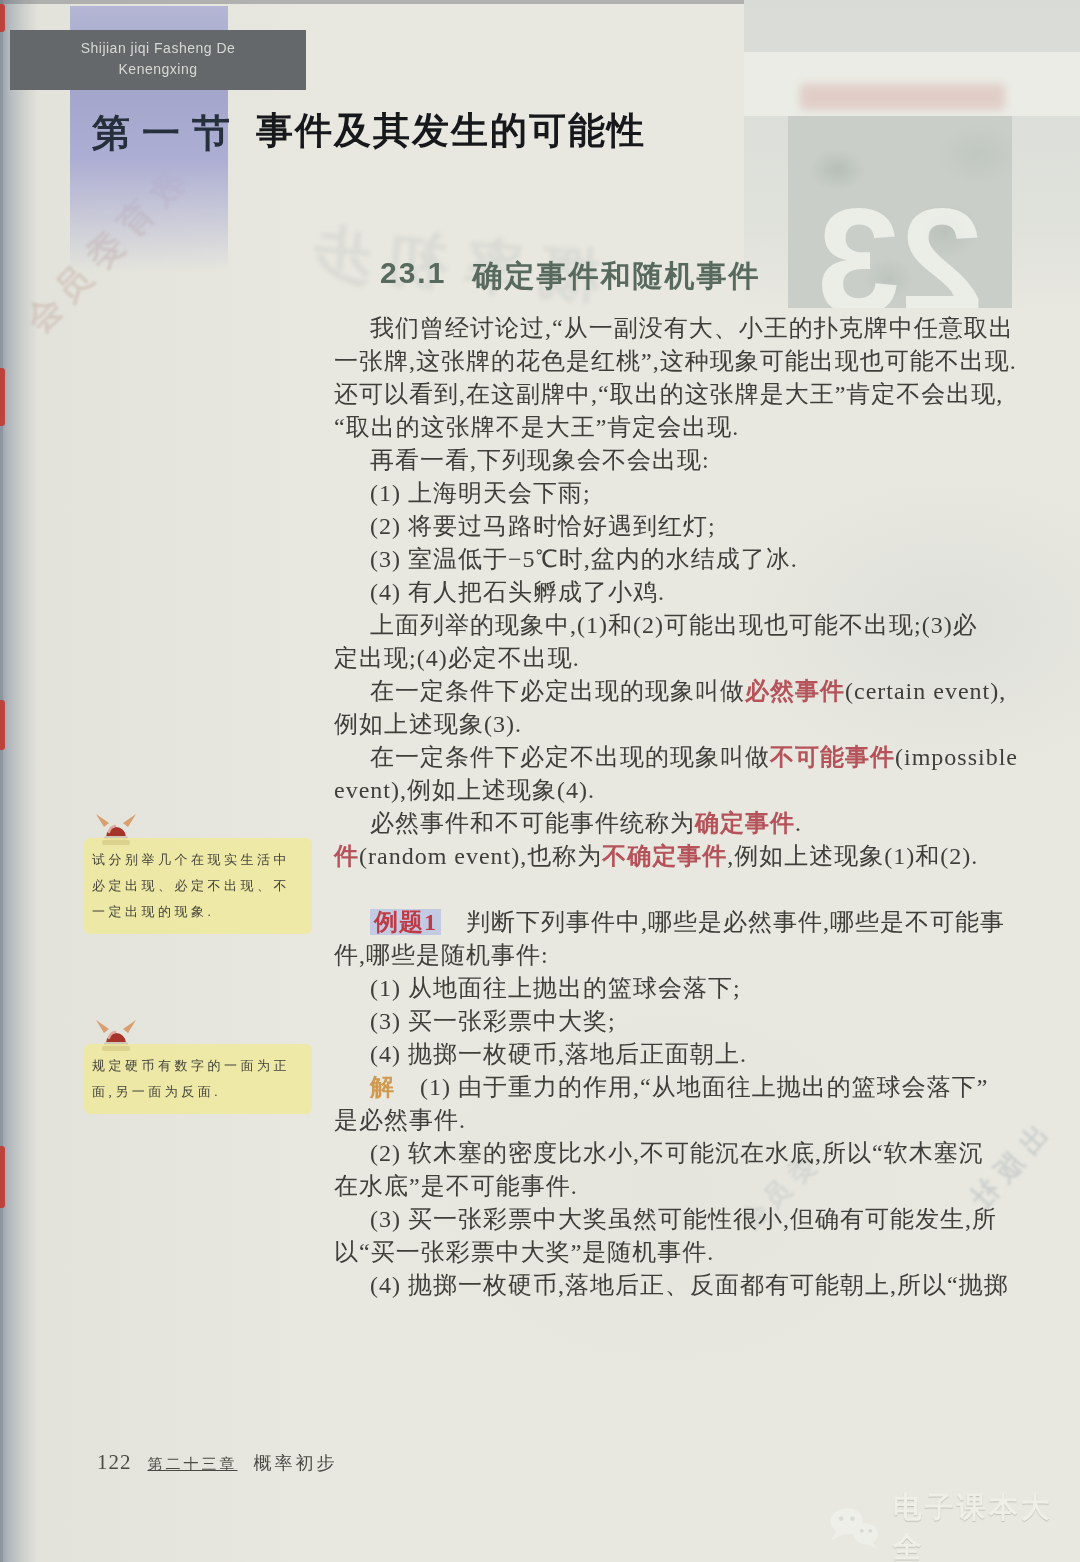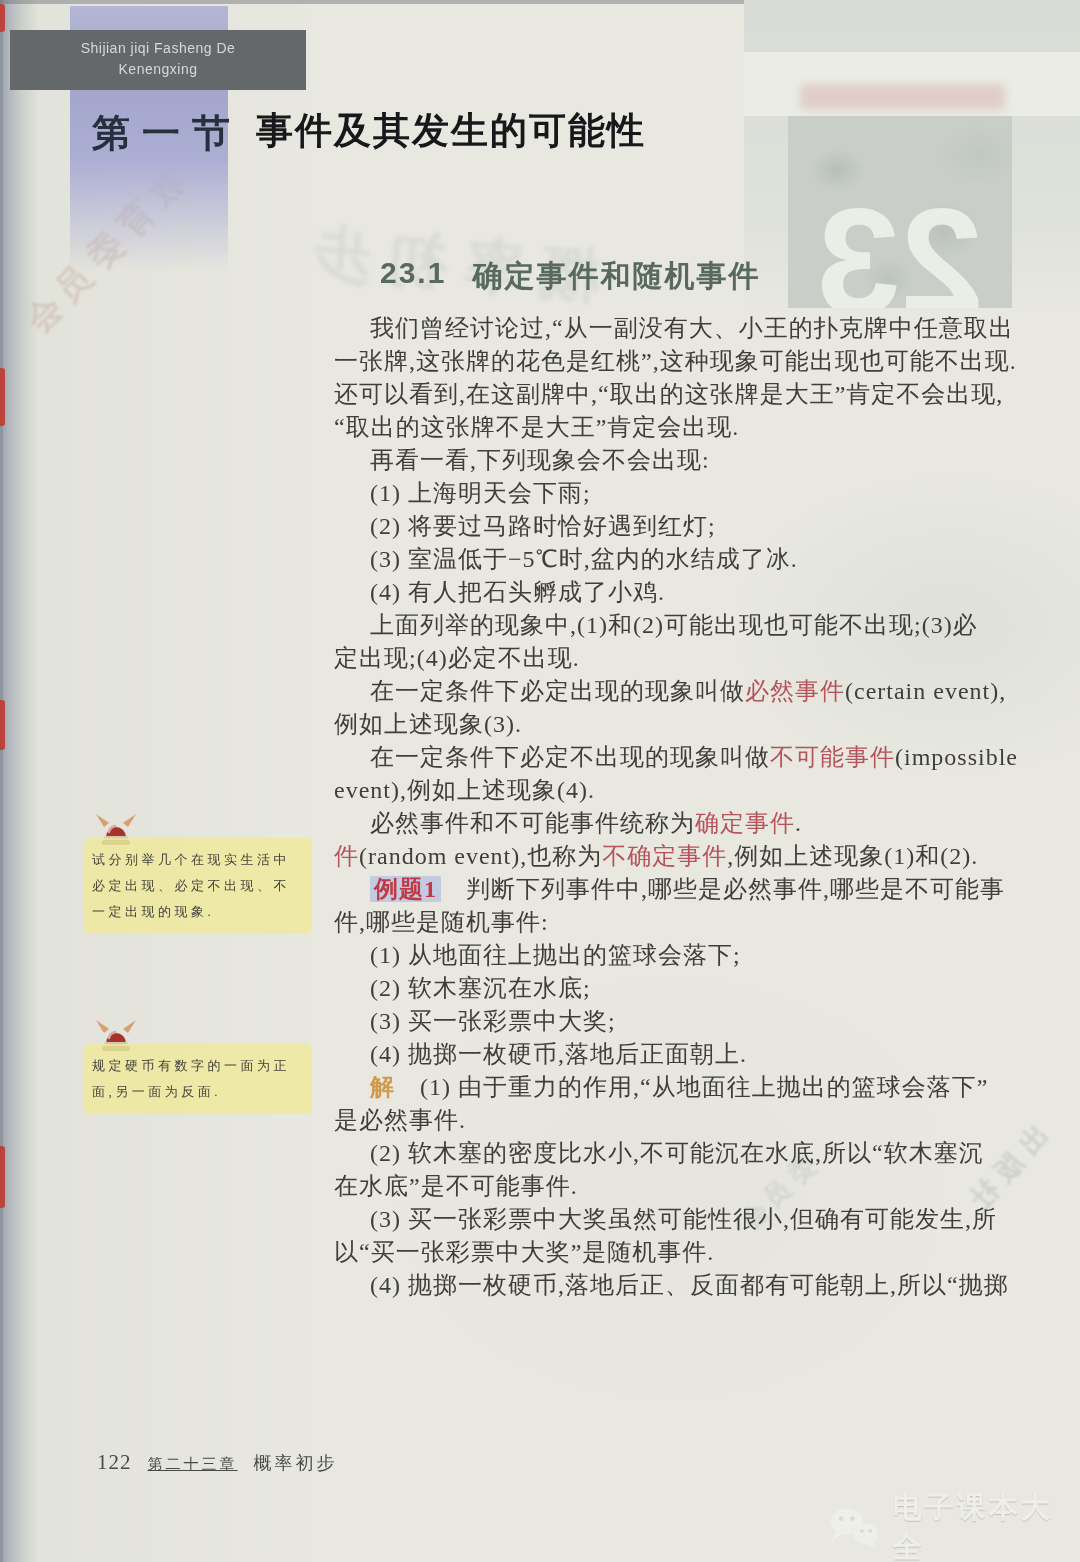--- a/index.html
+++ b/index.html
@@ -60,22 +60,22 @@
 
   
   .subsection{position:absolute;left:380px;top:256px;display:flex;gap:26px;
     font-family:"Liberation Sans",sans-serif;font-weight:bold;font-size:30px;color:#586a5e;letter-spacing:2px;}
 
   
   .body-text{position:absolute;left:334px;top:312px;width:690px;font-size:24px;line-height:33px;
     color:#3f3e3a;letter-spacing:1px;}
   .bline{height:33px;white-space:nowrap;}
   .ind{padding-left:36px;}
-  .gap{font-family:Liberation Serif, serif;}
-  .term{color:#b5525a;font-weight:normal;margin-top:29px;}
+  .gap{margin-top:33px;font-family:Liberation Serif, serif;}
+  .term{color:#b5525a;font-weight:bold;margin-top:29px;}
   .ex-label{background:#c3cbe3;color:#bf3a44;font-weight:bold;padding:0 4px;}
   .sol-label{color:#cf9a4e;font-weight:bold;}
 
   
   .note{position:absolute;left:84px;width:228px;background:rgba(240,233,150,.78);border-radius:6px;
     padding:9px 8px;box-sizing:border-box;font-size:13px;line-height:26px;letter-spacing:3.5px;
     color:#45443c;}
   .note1{top:838px;} .note2{top:1044px;}
   .note-icon{position:absolute;left:94px;width:44px;height:38px;}
   .ni1{top:808px;} .ni2{top:1014px;}
@@ -142,21 +142,20 @@
       <div class="bline"><span>定出现;(4)必定不出现.</span></div>
       <div class="bline ind"><span>在一定条件下必定出现的现象叫做</span><span class="term">必然事件</span><span>(certain event),</span></div>
       <div class="bline"><span>例如上述现象(3).</span></div>
       <div class="bline ind"><span>在一定条件下必定不出现的现象叫做</span><span class="term">不可能事件</span><span>(impossible</span></div>
       <div class="bline"><span>event),例如上述现象(4).</span></div>
       <div class="bline ind"><span>必然事件和不可能事件统称为</span><span class="term">确定事件</span><span>.</span></div>
       <div class="bline"><span class="term">件</span><span>(random event),也称为</span><span class="term">不确定事件</span><span>,例如上述现象(1)和(2).</span></div>
       <div class="bline ind gap"><span class="ex-label">例题1</span><span>　判断下列事件中,哪些是必然事件,哪些是不可能事</span></div>
       <div class="bline"><span>件,哪些是随机事件:</span></div>
       <div class="bline ind"><span>(1) 从地面往上抛出的篮球会落下;</span></div>
-      <div class="bline ind"><span>(2) 软木塞沉在水底;</span></div>
       <div class="bline ind"><span>(3) 买一张彩票中大奖;</span></div>
       <div class="bline ind"><span>(4) 抛掷一枚硬币,落地后正面朝上.</span></div>
       <div class="bline ind"><span class="sol-label">解</span><span>　(1) 由于重力的作用,“从地面往上抛出的篮球会落下”</span></div>
       <div class="bline"><span>是必然事件.</span></div>
       <div class="bline ind"><span>(2) 软木塞的密度比水小,不可能沉在水底,所以“软木塞沉</span></div>
       <div class="bline"><span>在水底”是不可能事件.</span></div>
       <div class="bline ind"><span>(3) 买一张彩票中大奖虽然可能性很小,但确有可能发生,所</span></div>
       <div class="bline"><span>以“买一张彩票中大奖”是随机事件.</span></div>
       <div class="bline ind"><span>(4) 抛掷一枚硬币,落地后正、反面都有可能朝上,所以“抛掷</span></div>
     </div>

